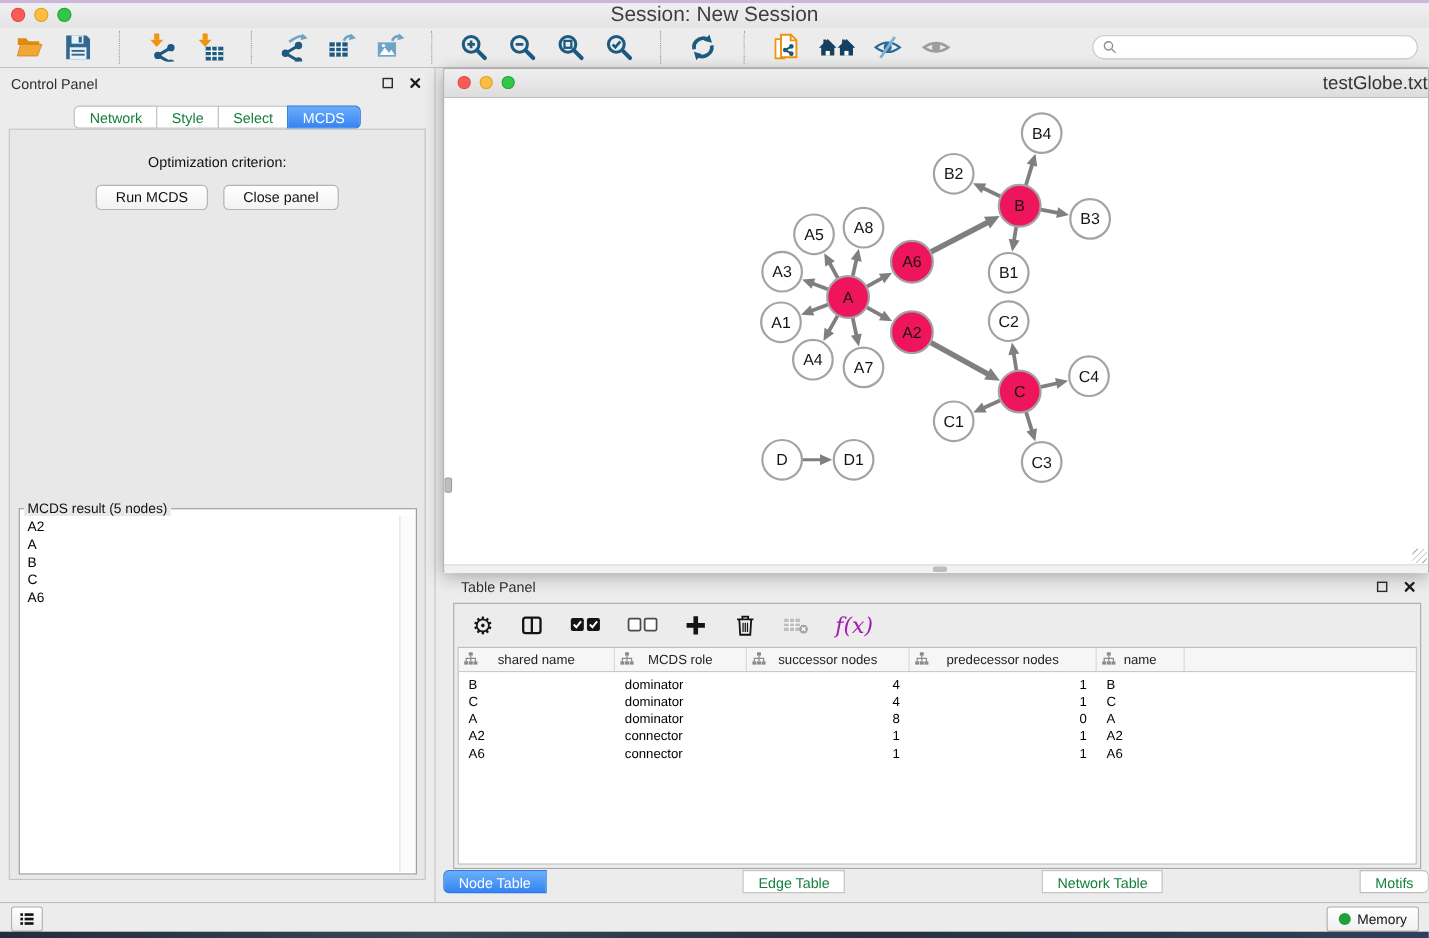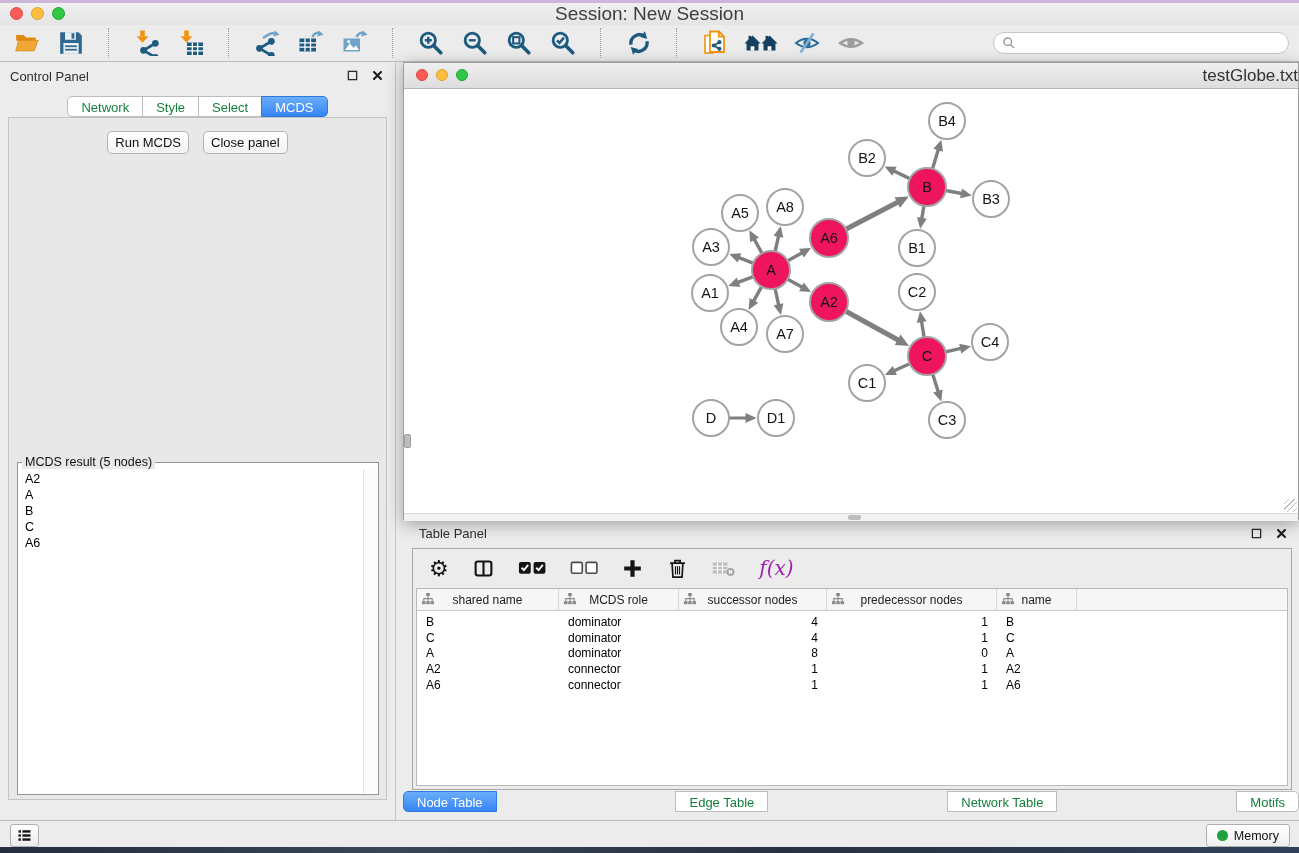--- a/index.html
+++ b/index.html
@@ -43,21 +43,21 @@
   .control-panel{position:absolute;left:0;top:62px;width:396px;height:758px;background:#ececec;border-right:1px solid #c6c6c6;box-sizing:border-box;}
   .cp-header{position:absolute;left:10px;top:7px;}
   .cp-tabs{position:absolute;top:34px;left:0;width:100%;display:flex;justify-content:center;}
   .cp-content{position:absolute;left:8px;right:8px;top:55px;bottom:20px;background:#e8e8e8;border:1px solid #c4c4c4;}
   .opt-label{margin-top:22px;text-align:center;font-size:13px;color:#111;}
   .dropdown{position:relative;margin:12px auto 0;width:314px;height:23px;background:#fff;border:1px solid #9b9b9b;border-radius:4px;box-sizing:border-box;cursor:pointer;}
   .dropdown .dd-text{position:absolute;left:9px;top:0;line-height:21px;font-size:13px;color:#111;white-space:nowrap;}
   .dd-stepper{position:absolute;right:1px;top:1px;bottom:1px;width:17px;border-radius:3px;background:linear-gradient(#73b4f9,#2f7cf0);display:flex;flex-direction:column;align-items:center;justify-content:center;gap:2px;}
   .dd-stepper svg{width:9px;height:6px;display:block;}
   .btn-row{margin-top:13px;display:flex;justify-content:center;gap:14px;}
-  .push-btn{height:23px;padding:0 7px;background:linear-gradient(#ffffff,#f2f2f2);border:1px solid #b3b3b3;border-radius:5px;font-size:13px;color:#111;cursor:pointer;font-family:inherit;}
+  .push-btn{height:23px;padding:0 17px;background:linear-gradient(#ffffff,#f2f2f2);border:1px solid #b3b3b3;border-radius:5px;font-size:13px;color:#111;cursor:pointer;font-family:inherit;}
   .result-fieldset{position:absolute;left:8px;right:7px;bottom:4px;height:338px;background:#fff;border:1px solid #969696;margin:0;padding:0;}
   .result-fieldset legend{font-size:12.5px;color:#111;margin-left:4px;padding:0 3px;background:#e8e8e8;}
   .result-items{position:absolute;left:0;top:2px;right:14px;bottom:1px;overflow:hidden;}
   .result-item{font-size:12.5px;line-height:16px;padding-left:7px;color:#000;}
   .result-scroll{position:absolute;right:1px;top:0;bottom:1px;width:13px;background:#fbfbfb;border-left:1px solid #e2e2e2;}
 
   
   .network-window{position:absolute;left:403px;top:62px;width:896px;height:458px;border:1px solid #9f9f9f;box-sizing:border-box;box-shadow:0 4px 16px rgba(0,0,0,.33);z-index:2;background:#fff;}
   .nw-titlebar{position:relative;height:25px;background:linear-gradient(#efefef,#dddddd);border-bottom:1px solid #b5b5b5;}
   .nw-lights{position:absolute;left:12px;top:6px;display:flex;gap:8px;}
@@ -292,20 +292,21 @@
           </svg>
         </div>
     </div>
     <div class="cp-tabs seg-tabs">
         <button class="seg-tab">Network</button>
         <button class="seg-tab">Style</button>
         <button class="seg-tab">Select</button>
         <button class="seg-tab active">MCDS</button>
       </div>
     <div class="cp-content">
+      <div class="opt-label">Optimization criterion:</div>
       <div class="btn-row">
         <button class="push-btn">Run MCDS</button>
         <button class="push-btn">Close panel</button>
       </div>
       <fieldset class="result-fieldset">
         <legend>MCDS result (5 nodes)</legend>
         <div class="result-items">
             <div class="result-item">A2</div>
             <div class="result-item">A</div>
             <div class="result-item">B</div>

